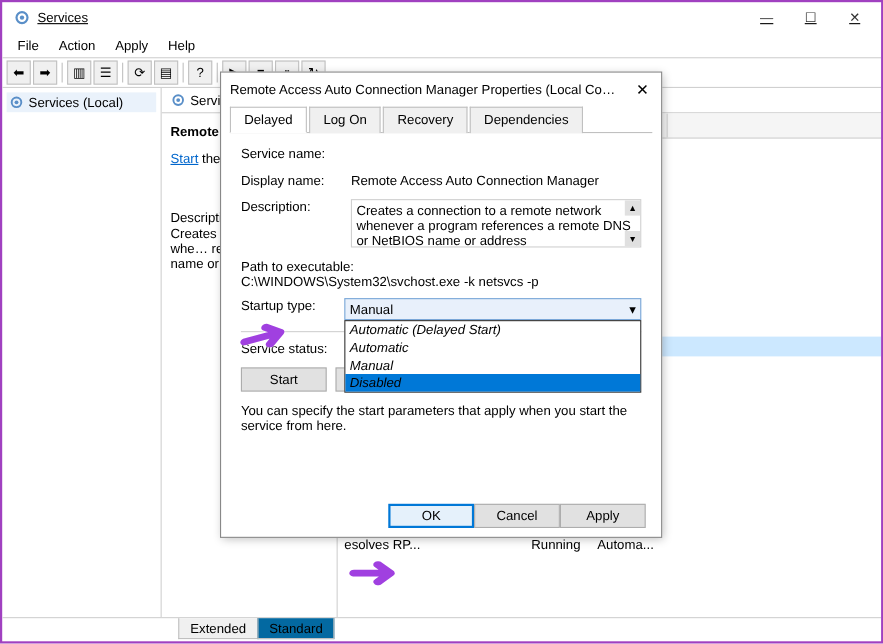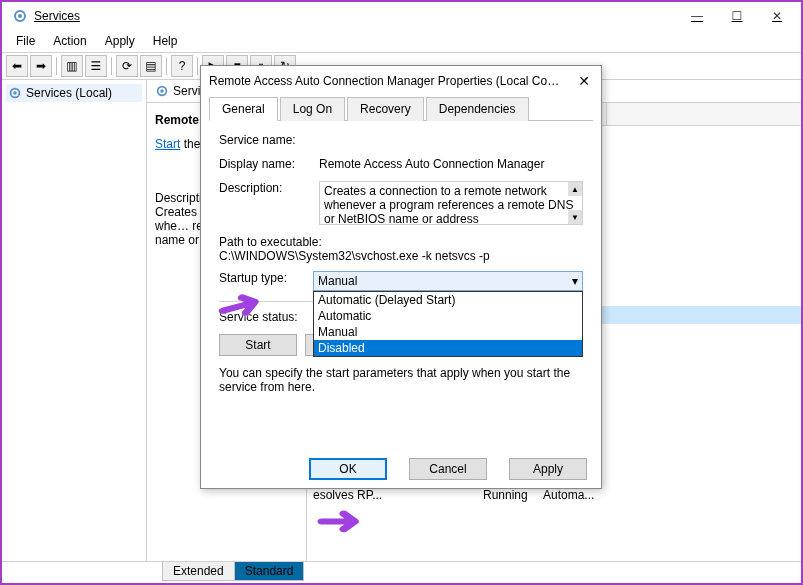--- a/index.html
+++ b/index.html
@@ -54,27 +54,27 @@
 .field-row { display: flex; margin-bottom: 10px; align-items: flex-start; }
 .field-row .lbl { width: 100px; }
 .field-row .val { flex: 1; }
 .desc-box { flex: 1; border: 1px solid #d0d0d0; padding: 2px 4px; height: 44px; overflow: hidden; font-size: 11px; position: relative; }
 .desc-box .scroll-up, .desc-box .scroll-dn { position: absolute; right: 0; width: 14px; height: 14px; background: #e0e0e0; font-size: 8px; display: flex; align-items: center; justify-content: center; }
 .desc-box .scroll-up { top: 0; }
 .desc-box .scroll-dn { bottom: 0; }
 .combo { width: 270px; border: 1px solid #7aa7d8; background: #e8f0fb; padding: 2px 4px; display: flex; justify-content: space-between; align-items: center; height: 20px; }
 .dropdown { position: relative; }
 .dropdown-list { position: absolute; top: 20px; left: 0; width: 270px; border: 1px solid #333; background: #fff; z-index: 10; }
-.dropdown-list div { padding: 1px 4px; }
-.dropdown-list div.hl { background: #0078d7; color: #ffffff; }
+.dropdown-list div { padding: 1px 4px; font-style: italic; }
+.dropdown-list div.hl { background: #0078d7; color: #000000; }
 .btn-row { display: flex; gap: 8px; margin: 10px 0; }
 .btn-row button, .dlg-buttons button { width: 78px; height: 22px; border: 1px solid #adadad; background: #e1e1e1; }
 .btn-row button:disabled { color: #999; }
 .input-field { flex: 1; border: 1px solid #c0c0c0; height: 20px; padding: 1px 3px; }
-.dlg-buttons { display: flex; justify-content: flex-end; gap: 22px; padding: 8px 14px; }
+.dlg-buttons { display: flex; justify-content: flex-end; gap: 0; padding: 8px 14px; }
 .dlg-buttons button.ok { border: 2px solid #0078d7; background: #e5f1fb; }
 
 .arrow { position: absolute; font-size: 40px; color: #a040e0; font-weight: bold; pointer-events: none; text-shadow: 0 0 3px #fff; transform: scaleX(1.4); }
 .arrow1 { left: 220px; top: 280px; transform: rotate(-15deg) scaleX(1.4); }
 .arrow2 { left: 320px; top: 495px; transform: scaleX(1.4); }
 
 .gear-svg { width: 14px; height: 14px; }
 hr.sep-h { border: none; border-top: 1px solid #d0d0d0; margin: 8px 0; }
 </style>
 </head>
@@ -265,21 +265,21 @@
   <span>Extended</span>
   <span class="active">Standard</span>
 </div>
 
 <div class="dialog">
   <div class="dlg-title">
     <span>Remote Access Auto Connection Manager Properties (Local Comp...</span>
     <div class="dlg-close">✕</div>
   </div>
   <div class="dlg-tabs">
-    <span class="active">General</span>
+    <span class="active">Delayed</span>
     <span>Log On</span>
     <span>Recovery</span>
     <span>Dependencies</span>
   </div>
   <div class="dlg-body">
     <div class="field-row">
       <span class="lbl">Service name:</span>
     </div>
     <div class="field-row">
       <span class="lbl">Display name:</span>

